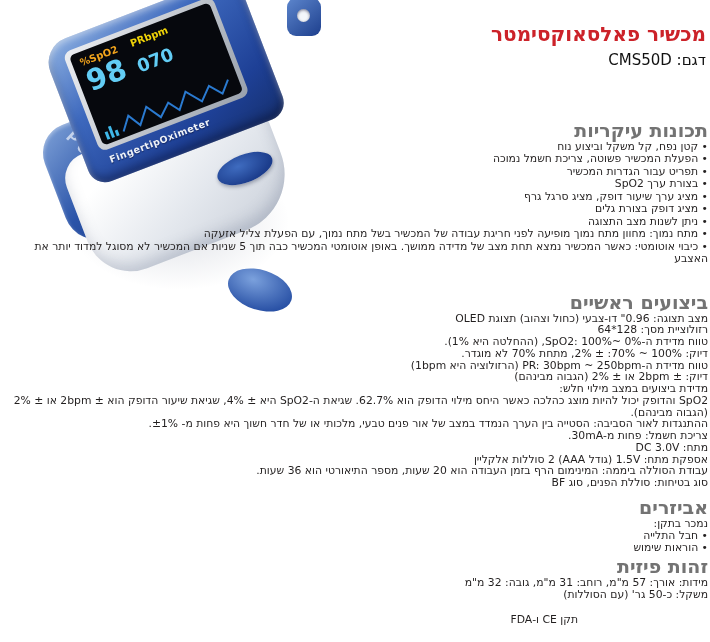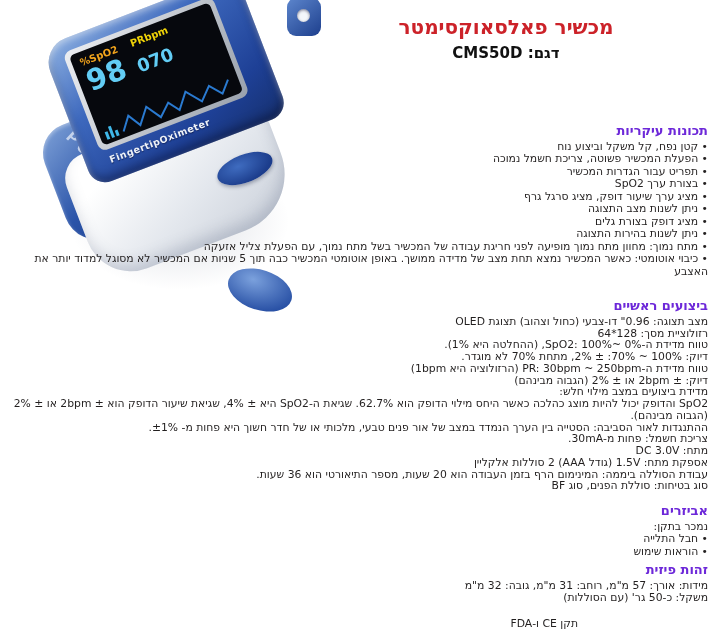--- a/index.html
+++ b/index.html
@@ -2,31 +2,31 @@
 <html lang="he"><head>
 <meta charset="utf-8">
 <style>
   html,body{margin:0;padding:0;}
   body{
     width:710px;height:642px;position:relative;overflow:hidden;
     background:#ffffff;color:#221f1f;
     font-family:"DejaVu Sans","Liberation Sans",sans-serif;
   }
   
-  .hdr{position:absolute;top:16px;right:4px;width:400px;direction:rtl;text-align:center;}
+  .hdr{position:absolute;top:23px;right:4px;width:400px;direction:rtl;text-align:right;}
   .title{font-size:20px;font-weight:bold;color:#cc2229;line-height:1.15;margin:0;}
-  .model{font-size:15px;font-weight:bold;color:#111;margin-top:5px;}
+  .model{font-size:15px;font-weight:normal;color:#111;margin-top:5px;}
   
   .content{position:absolute;top:123px;right:2px;left:4px;direction:rtl;text-align:right;font-size:10.8px;line-height:12.4px;}
-  h2.sec{font-size:13px;font-weight:bold;color:#6d28d9;margin:0 0 3px 0;line-height:15px;}
+  h2.sec{font-size:19px;font-weight:bold;color:#737373;margin:0 0 3px 0;line-height:15px;}
   .blist{margin:0;padding:0;list-style:none;}
   .blist li{line-height:12.45px;}
   .blist li::before{content:"\2022  ";}
   p.ln{margin:0;line-height:11.9px;}
-  #sec-perf{margin-top:20px;}
+  #sec-perf{margin-top:29px;}
   #sec-perf p.ln{line-height:11.75px;}
   #sec-acc{margin-top:11px;}
   #sec-phys{margin-top:4px;}
   .standards{margin:14px 130px 0 0;line-height:12px;}
   
   .photo{position:absolute;left:45px;top:-4px;width:280px;height:322px;direction:ltr;}
   .ph-shadow{position:absolute;left:14px;top:150px;width:240px;height:150px;
     background:radial-gradient(ellipse at center,rgba(45,60,95,.16),rgba(45,60,95,0) 65%);}
   .rot{position:absolute;left:4px;top:4px;width:252px;height:292px;
     transform:rotate(-21deg);transform-origin:125px 140px;}
@@ -112,23 +112,22 @@
 <main class="content" dir="rtl">
 
   <section id="sec-feat">
     <h2 class="sec">תכונות עיקריות</h2>
     <ul class="blist">
       <li>קטן נפח, קל משקל וביצוע נוח</li>
       <li>הפעלת המכשיר פשוטה, צריכת חשמל נמוכה</li>
       <li>תפריט עבור הגדרות המכשיר</li>
       <li>בצורת ערך SpO2</li>
       <li>מציג ערך שיעור דופק, מציג סרגל גרף</li>
+      <li>מציג דופק בצורת גלים</li>
       <li>ניתן לשנות מצב התצוגה</li>
-      <li>מציג דופק בצורת גלים</li>
-      <li>ניתן לשנות בהירות התצוגה</li>
       <li>מתח נמוך: מחוון מתח נמוך מופיעה לפני חריגת עבודה של המכשיר בשל מתח נמוך, עם הפעלת צליל אזעקה</li>
       <li>כיבוי אוטומטי: כאשר המכשיר נמצא תחת מצב של מדידה ממושך. באופן אוטומטי המכשיר כבה תוך 5 שניות אם המכשיר לא מסוגל למדוד יותר את האצבע</li>
     </ul>
   </section>
 
   <section id="sec-perf">
     <h2 class="sec">ביצועים ראשיים</h2>
     <p class="ln">מצב תצוגה: 0.96" דו-צבעי (כחול וצהוב) תצוגת OLED</p>
     <p class="ln">רזולוציית מסך: 128*64</p>
     <p class="ln">טווח מדידת ה-SpO2: 100%~ 0%, (ההחלטה היא 1%).</p>

